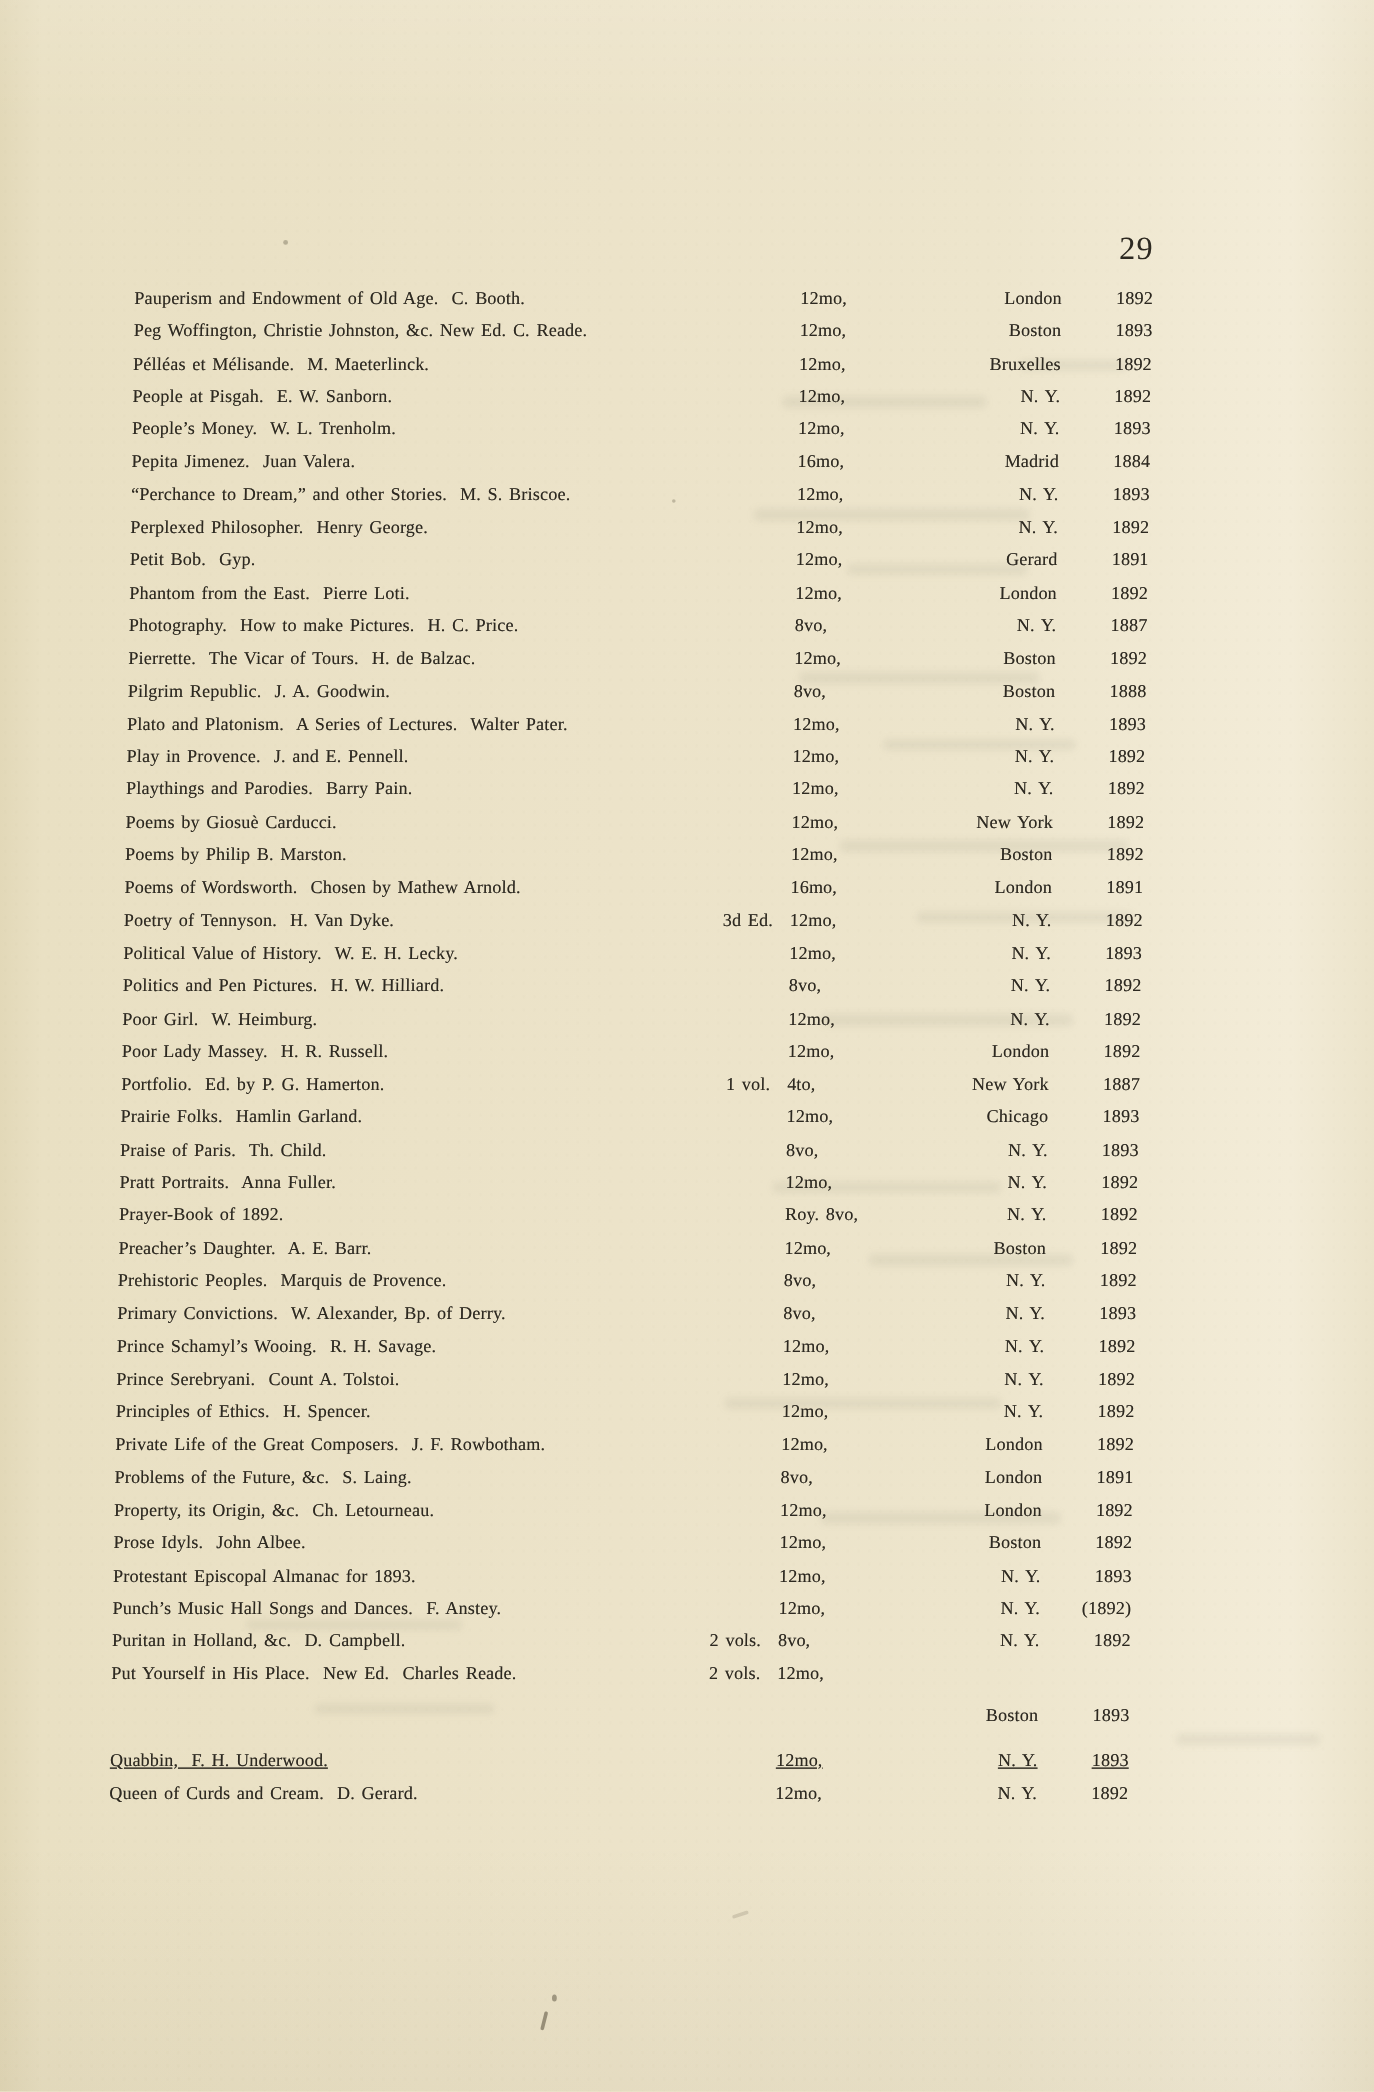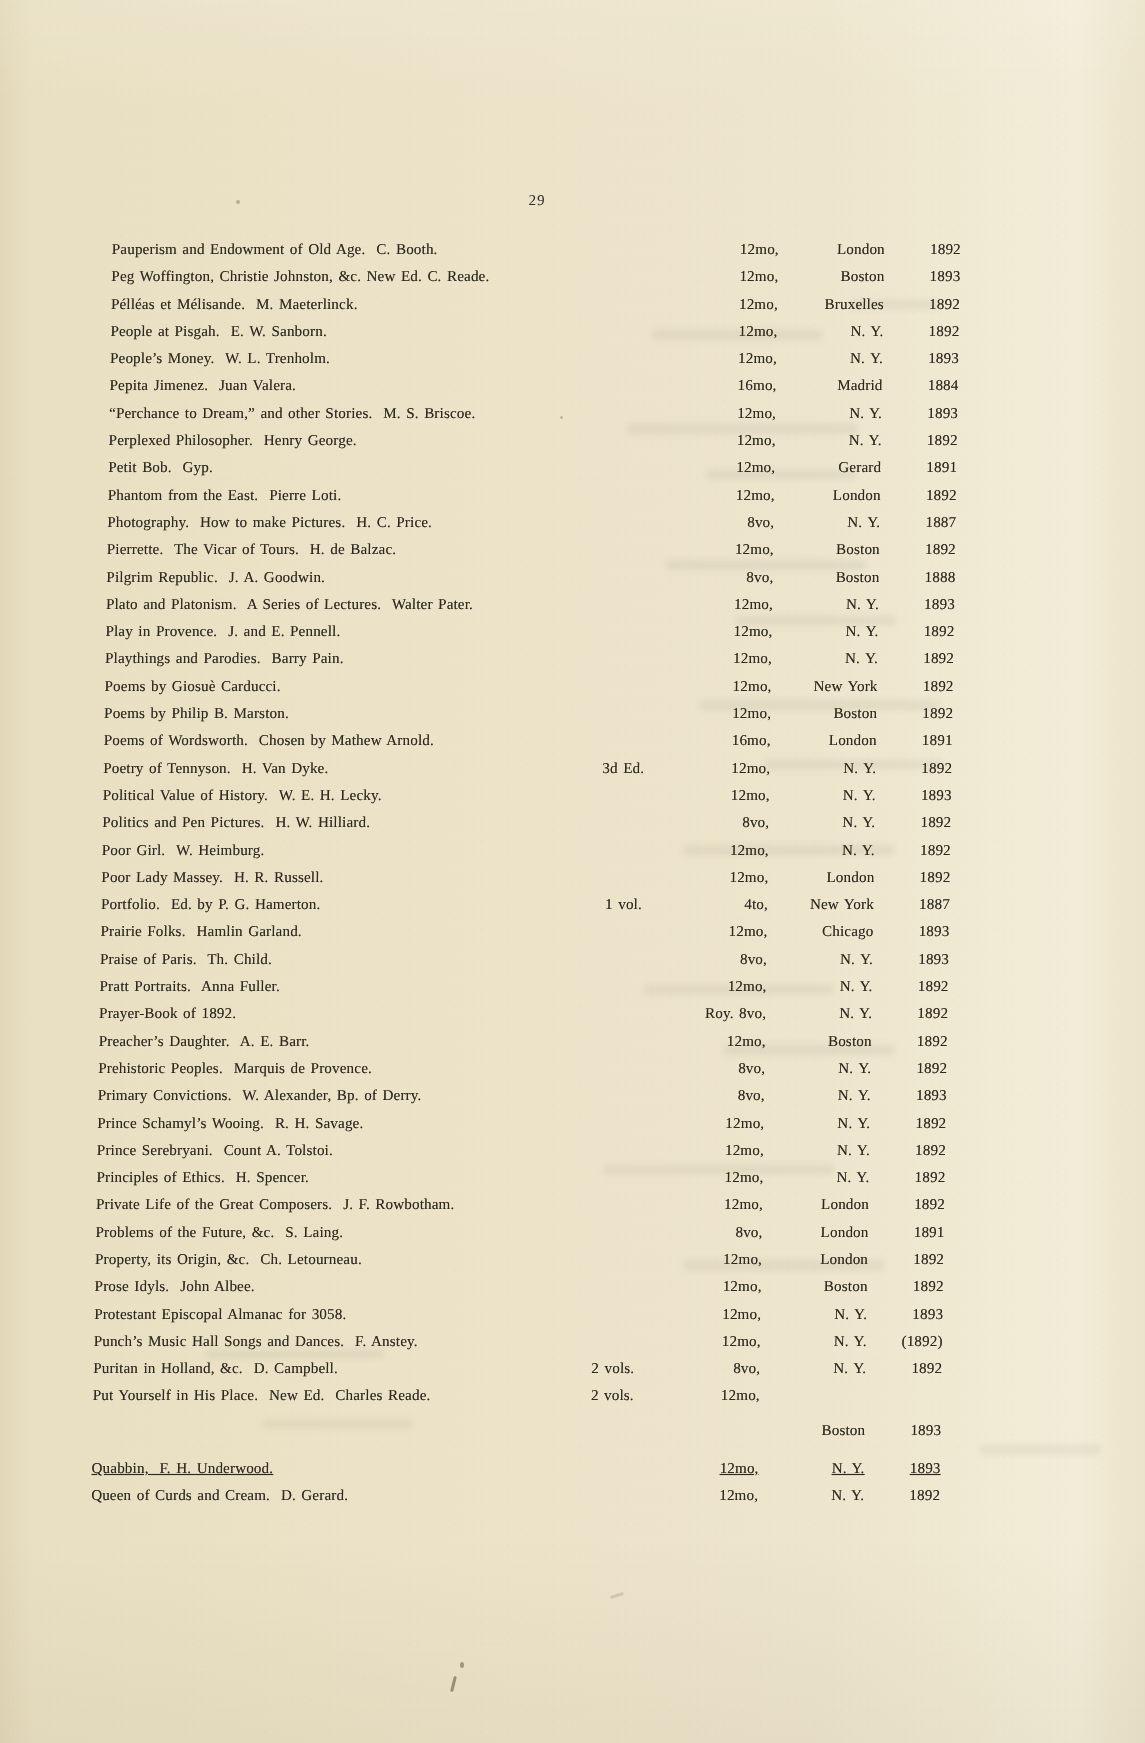--- a/index.html
+++ b/index.html
@@ -27,34 +27,34 @@
   .bleed{position:absolute;background:rgba(122,116,94,.10);filter:blur(3px);border-radius:4px;}
   .speck{position:absolute;background:#574f3d;}
   
   .content{
     position:absolute;left:116px;top:0;width:849px;
     transform:skewX(-0.95deg);transform-origin:0 0;
     color:#2d2921;
   }
   .page-number{
     position:absolute;top:192px;left:0;width:100%;
-    text-align:center;font-size:15px;letter-spacing:1px;
+    text-align:right;font-size:27px;letter-spacing:1px;
   }
   .entries{position:absolute;top:236px;left:0;width:100%;}
   .row{
     display:flex;align-items:baseline;height:27.3px;
     font-size:15px;line-height:27.3px;white-space:pre;
     letter-spacing:.2px;word-spacing:1.5px;
     text-shadow:0 0 .4px rgba(45,41,33,.55);
   }
   .row.cont{margin-top:7px;}
   .row.gap{margin-top:11px;text-decoration:underline;}
   .c-title{flex:1 1 auto;min-width:0;}
   .c-extra{flex:0 0 auto;margin-right:14px;}
-  .c-format{flex:0 0 112px;text-align:right;}
+  .c-format{flex:0 0 112px;text-align:left;}
   .c-place{flex:0 0 106px;text-align:right;}
   .c-year{flex:0 0 76px;text-align:right;}
 </style>
 </head>
 <body>
 
 <div class="scan">
 
   <div>
     <div class="bleed" style="left:652px;top:330px;width:170px;height:10px;"></div>
@@ -345,21 +345,21 @@
     <span class="c-year">1892</span>
   </div>
         <div class="row">
     <span class="c-title">Prose Idyls.  John Albee.</span>
     <span class="c-extra"></span>
     <span class="c-format">12mo,</span>
     <span class="c-place">Boston</span>
     <span class="c-year">1892</span>
   </div>
         <div class="row">
-    <span class="c-title">Protestant Episcopal Almanac for 3058.</span>
+    <span class="c-title">Protestant Episcopal Almanac for 1893.</span>
     <span class="c-extra"></span>
     <span class="c-format">12mo,</span>
     <span class="c-place">N. Y.</span>
     <span class="c-year">1893</span>
   </div>
         <div class="row">
     <span class="c-title">Punch’s Music Hall Songs and Dances.  F. Anstey.</span>
     <span class="c-extra"></span>
     <span class="c-format">12mo,</span>
     <span class="c-place">N. Y.</span>

